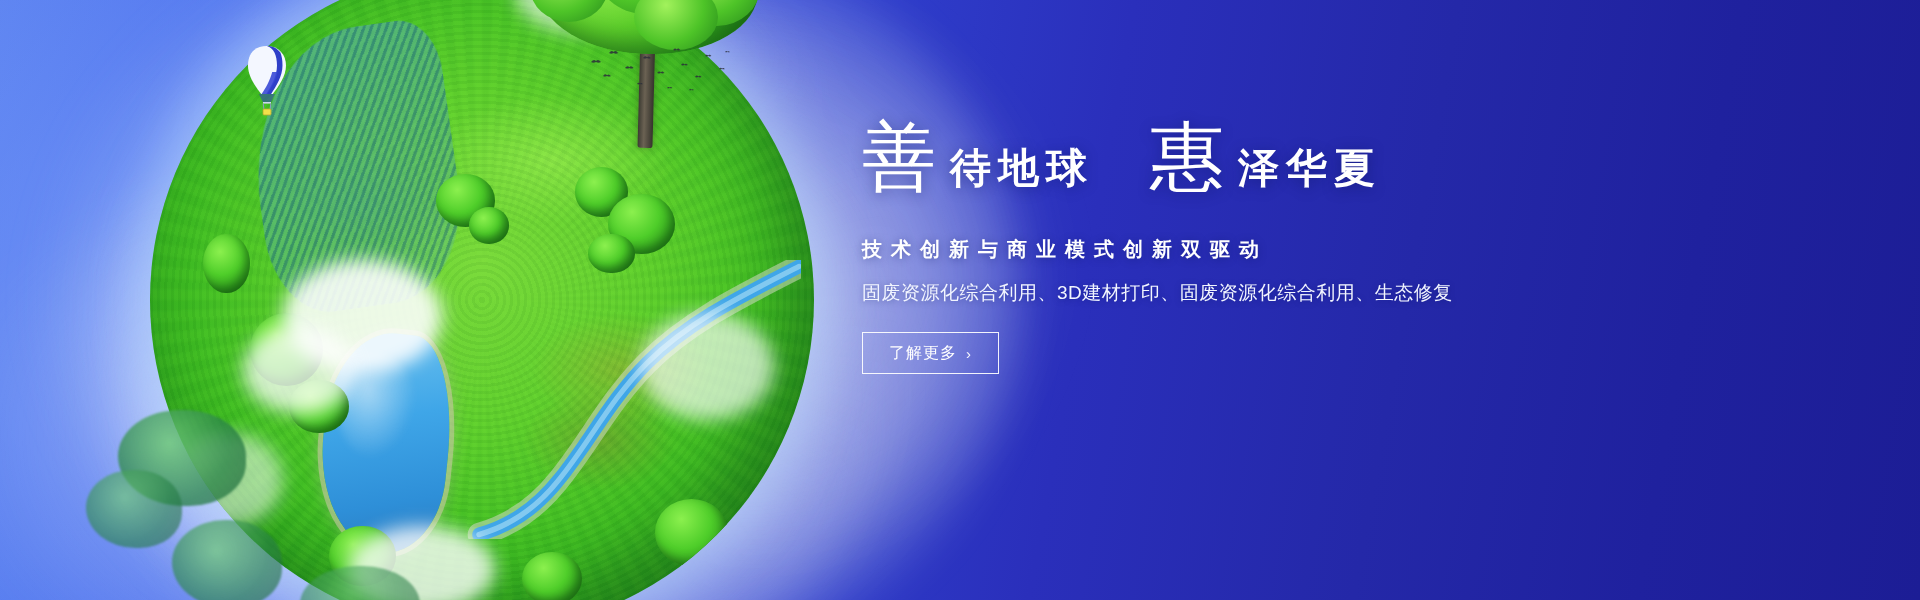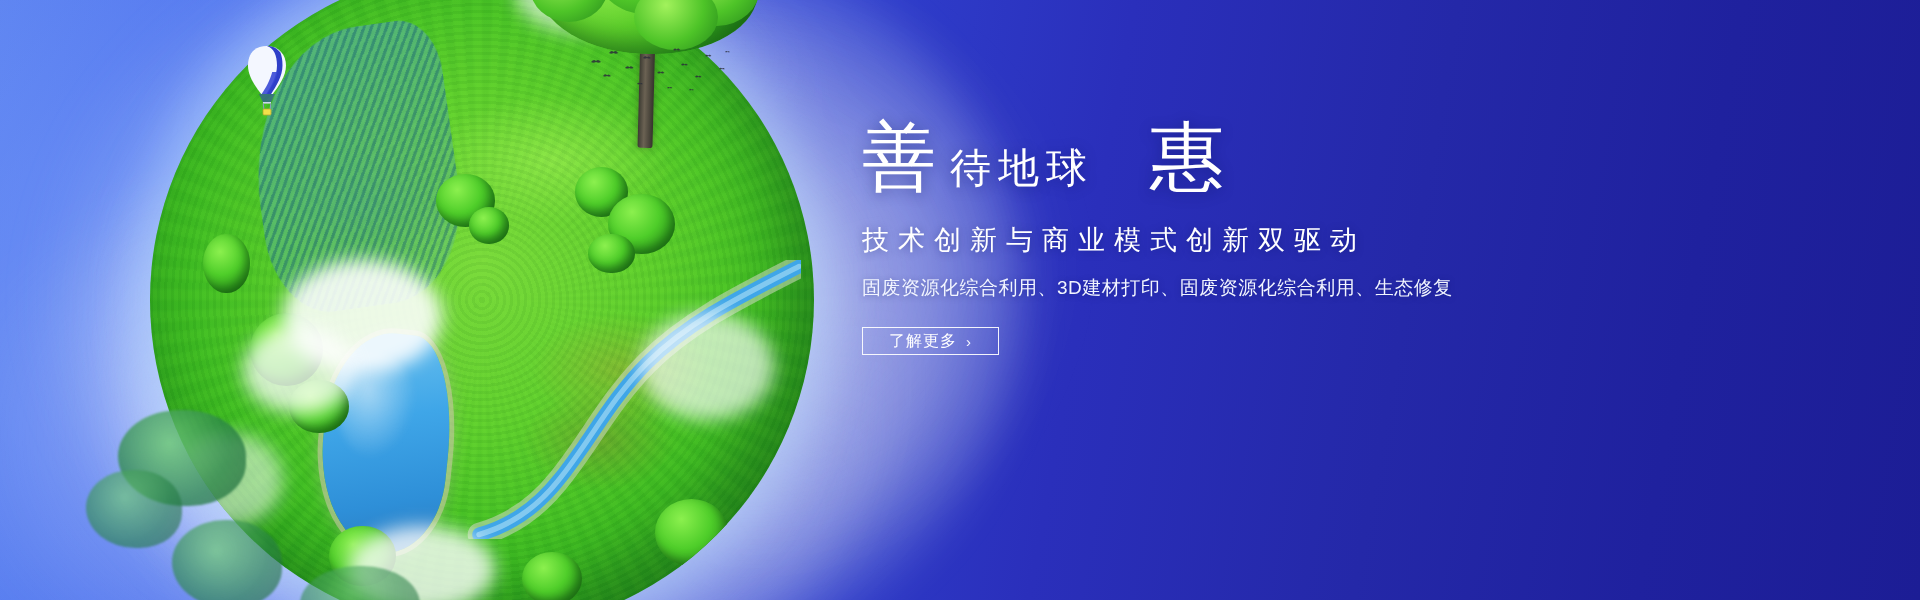--- a/index.html
+++ b/index.html
@@ -149,40 +149,40 @@
   .copy{position:absolute;left:862px;top:120px;width:760px;}
 
   .headline{
     display:flex;align-items:baseline;
     color:#fff;white-space:nowrap;
     font-family:"Liberation Serif","DejaVu Serif",serif;
     text-shadow:0 2px 14px rgba(10,20,90,.45);
     height:96px;
   }
   .hl-big{font-size:74px;line-height:1;font-weight:400;letter-spacing:0;}
-  .hl-small{font-size:41px;line-height:1;font-weight:400;letter-spacing:7px;margin-left:14px;}
+  .hl-small{font-size:41px;line-height:1;font-weight:700;letter-spacing:7px;margin-left:14px;}
   .hl-gap{display:inline-block;width:56px;}
 
   .subline{
-    margin-top:6px;
+    margin-top:20px;
     color:#fff;white-space:nowrap;
-    font-size:27px;letter-spacing:9px;font-weight:400;
+    font-size:20px;letter-spacing:9px;font-weight:700;
     text-shadow:0 1px 8px rgba(10,20,90,.40);
   }
   .descline{
     margin-top:17px;
     color:#f2f5ff;white-space:nowrap;
     font-size:19px;letter-spacing:.5px;font-weight:400;
     text-shadow:0 1px 6px rgba(10,20,90,.35);
   }
 
   .cta{
     margin-top:26px;
     display:inline-flex;align-items:center;justify-content:center;gap:9px;
-    width:137px;height:28px;
+    width:137px;height:42px;
     border:1px solid rgba(255,255,255,.92);
     background:transparent;color:#fff;
     font-size:16px;letter-spacing:1px;
     cursor:pointer;
     font-family:"Liberation Sans","DejaVu Sans",sans-serif;
   }
   .cta-chev{font-size:15px;line-height:1;opacity:.95;}
 </style>
 </head>
 <body>
@@ -283,20 +283,21 @@
     </svg>
   </div>
 
   <div class="copy">
 
     <div class="headline">
       <span class="hl-big">善</span>
       <span class="hl-small">待地球</span>
       <span class="hl-gap"></span>
       <span class="hl-big">惠</span>
+      <span class="hl-small">泽华夏</span>
     </div>
 
     <div class="subline">技术创新与商业模式创新双驱动</div>
 
     <div class="descline">固废资源化综合利用、3D建材打印、固废资源化综合利用、生态修复</div>
 
     <button class="cta">
       <span>了解更多</span>
       <span class="cta-chev">›</span>
     </button>

